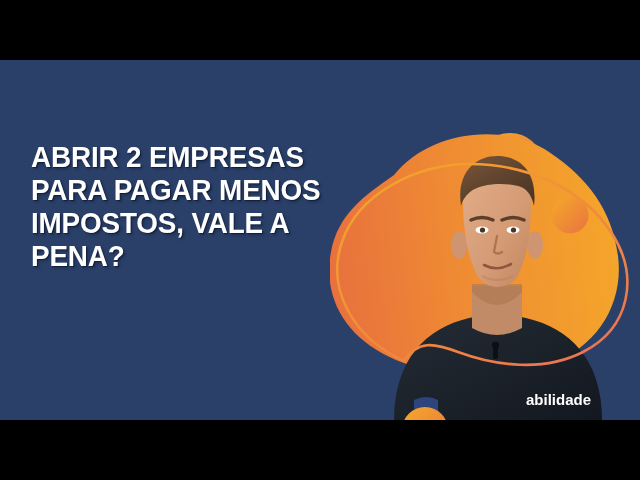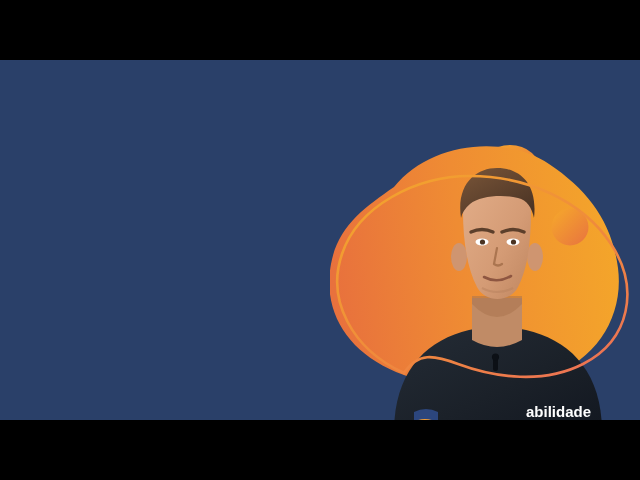--- a/index.html
+++ b/index.html
@@ -67,21 +67,21 @@
     white-space: nowrap;
     text-shadow:
        1px 1px 0 rgba(10,18,40,0.55),
        2px 2px 3px rgba(10,18,40,0.40);
   }
 
   
   #composition {
     position: absolute;
     left: 330px;
-    top: 12px;
+    top: 0;
     width: 310px;
     height: 360px;
     z-index: 20;
   }
   #composition svg { display: block; }
 </style>
 </head>
 <body>
 
 <div id="frame">
@@ -198,18 +198,24 @@
                    C 196,104 252,128 281,172
                    C 310,216 300,268 253,292
                    C 214,312 166,306 128,292
                    C 104,283 88,280 74,301 Z" fill="none" stroke="url(#ringGrad)" stroke-width="2.6" stroke-linecap="round"></path>
 
           <circle cx="95" cy="370" r="23" fill="url(#circGrad)"></circle>
         </g>
       </svg>
     </div>
 
+    <div id="headline">
+      <span class="line">ABRIR 2 EMPRESAS</span>
+      <span class="line">PARA PAGAR MENOS</span>
+      <span class="line">IMPOSTOS, VALE A</span>
+      <span class="line">PENA?</span>
+    </div>
 
   </div>
 
   <div class="letterbox bottom"></div>
 
 </div>
 
 </body></html>

